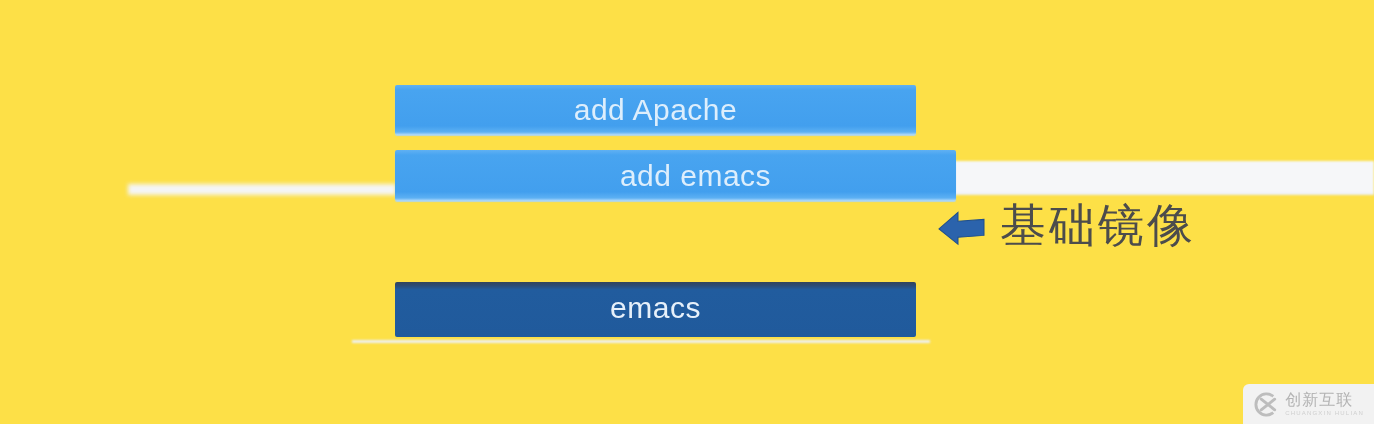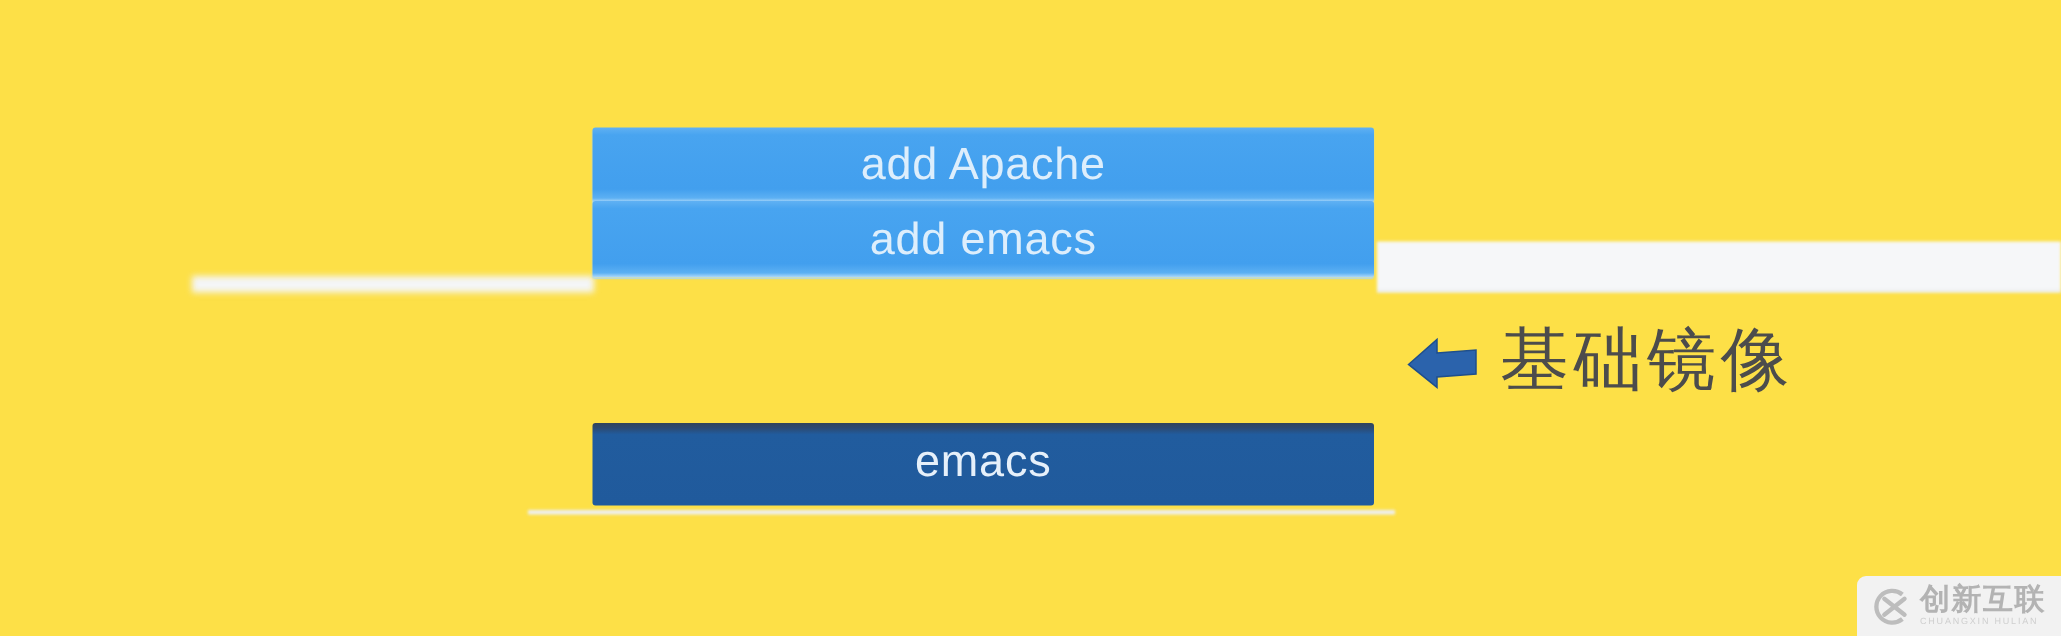--- a/index.html
+++ b/index.html
@@ -40,37 +40,37 @@
     letter-spacing:0.5px;
     color:#e3f1fd;
     border-radius:2px;
   }
   .layer-light{
     background:linear-gradient(180deg,#60b1f3 0%,#48a4f0 10%,#429fee 82%,#5cb0f3 94%,#b5dcf9 100%);
     box-shadow:0 1px 1px rgba(170,214,246,0.9);
     color:#ddeefc;
   }
   .layer-apache{ top:85px;  height:50px; line-height:50px; }
-  .layer-emacs { top:134px; height:51px; line-height:51px; }
+  .layer-emacs { top:150px; height:51px; line-height:51px;padding-left:40px; }
   .layer-rootfs{ top:217px; height:54px; line-height:54px; }
   .layer-bootfs{
     top:282px; height:55px; line-height:52px;
     background:linear-gradient(180deg,#31445c 0%,#2c4a72 6%,#215c9e 14%,#205a9c 100%);
     color:#e6f0fa;
   }
   .bootfs-shadow{
     position:absolute;
     left:352px; top:340px; width:578px; height:3px;
     background:#eef0f3;
     filter:blur(1px);
   }
   
   .annotation{
     position:absolute;
-    left:938px; top:213px;
+    left:938px; top:199px;
     display:flex;
     align-items:center;
     text-align:right;
   }
   .arrow-wrap{
     width:48px; height:38px;
     margin-top:10px;
   }
   .annotation-label{
     margin-left:14px;
@@ -92,22 +92,22 @@
     align-items:center;
   }
   .wm-icon{ width:27px; height:27px; }
   .wm-text{
     margin-left:5px;
     display:flex;
     flex-direction:column;
     line-height:1;
   }
   .wm-brand{
-    font-size:20px;
-    font-weight:bold;
+    font-size:16px;
+    font-weight:normal;
     color:#b3b3b3;
     letter-spacing:1px;
   }
   .wm-sub{
     margin-top:2px;
     font-size:6px;
     color:#cfcfcf;
     letter-spacing:1.2px;
   }
 </style>

